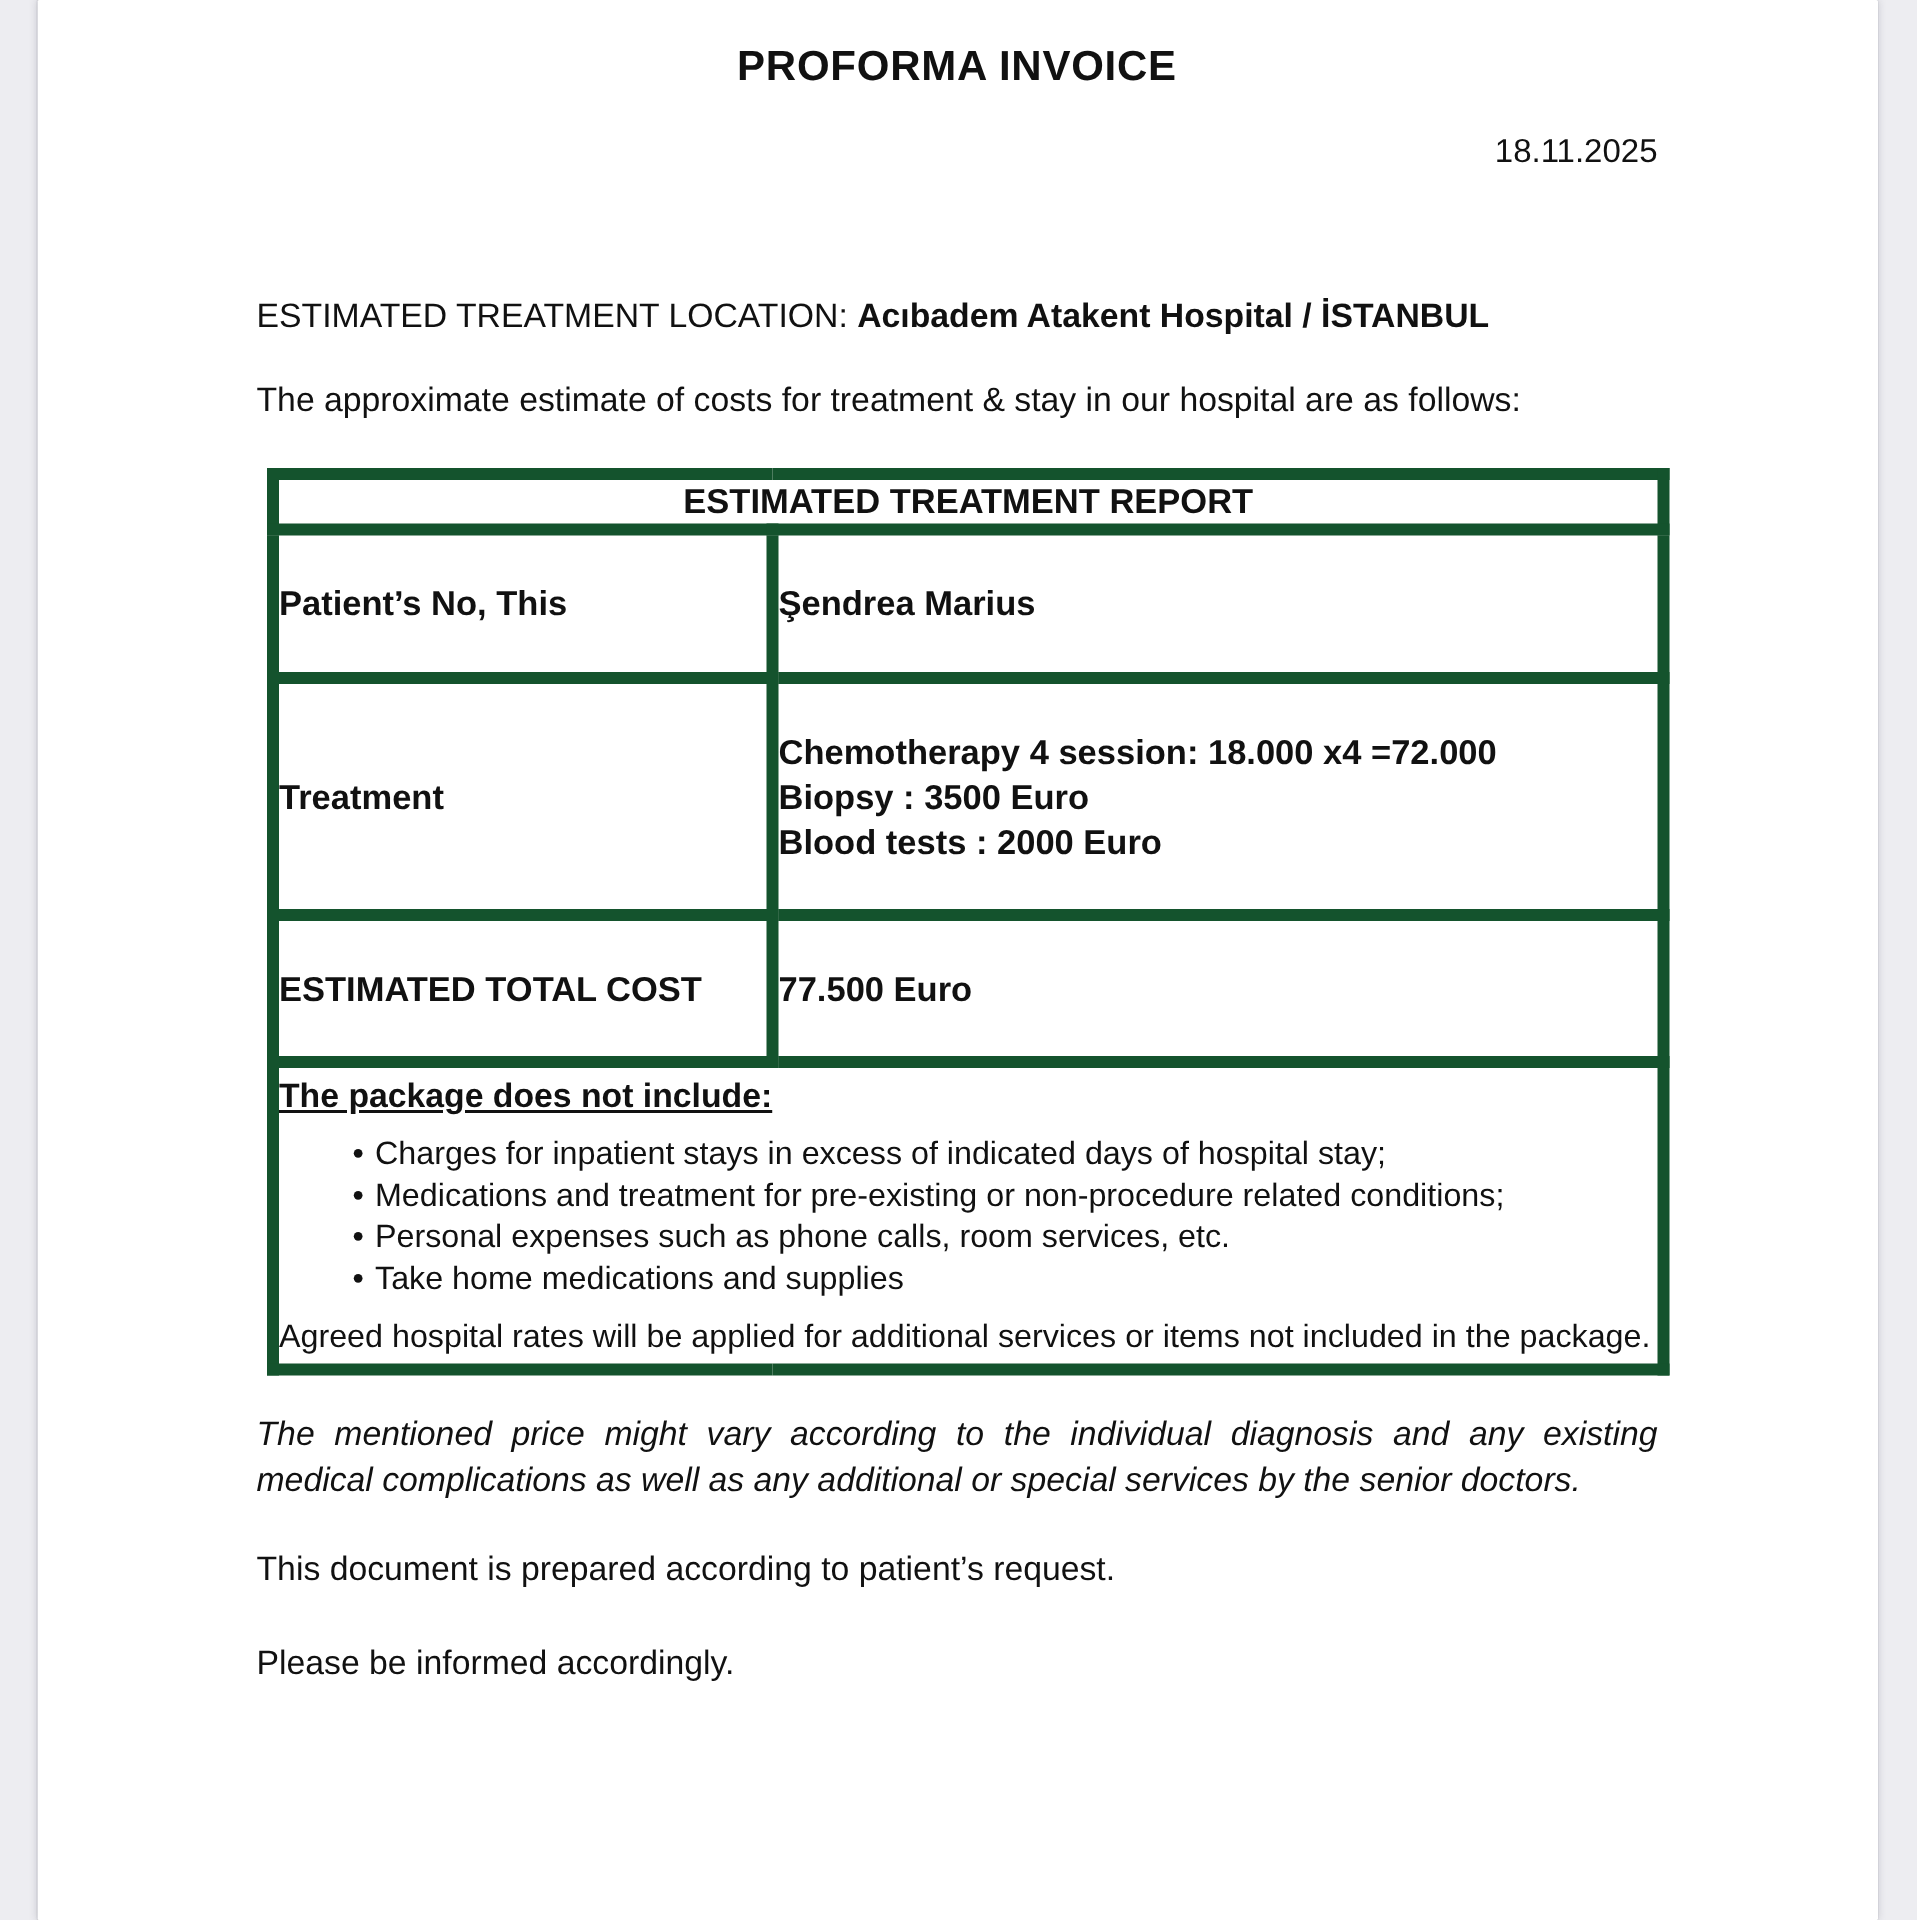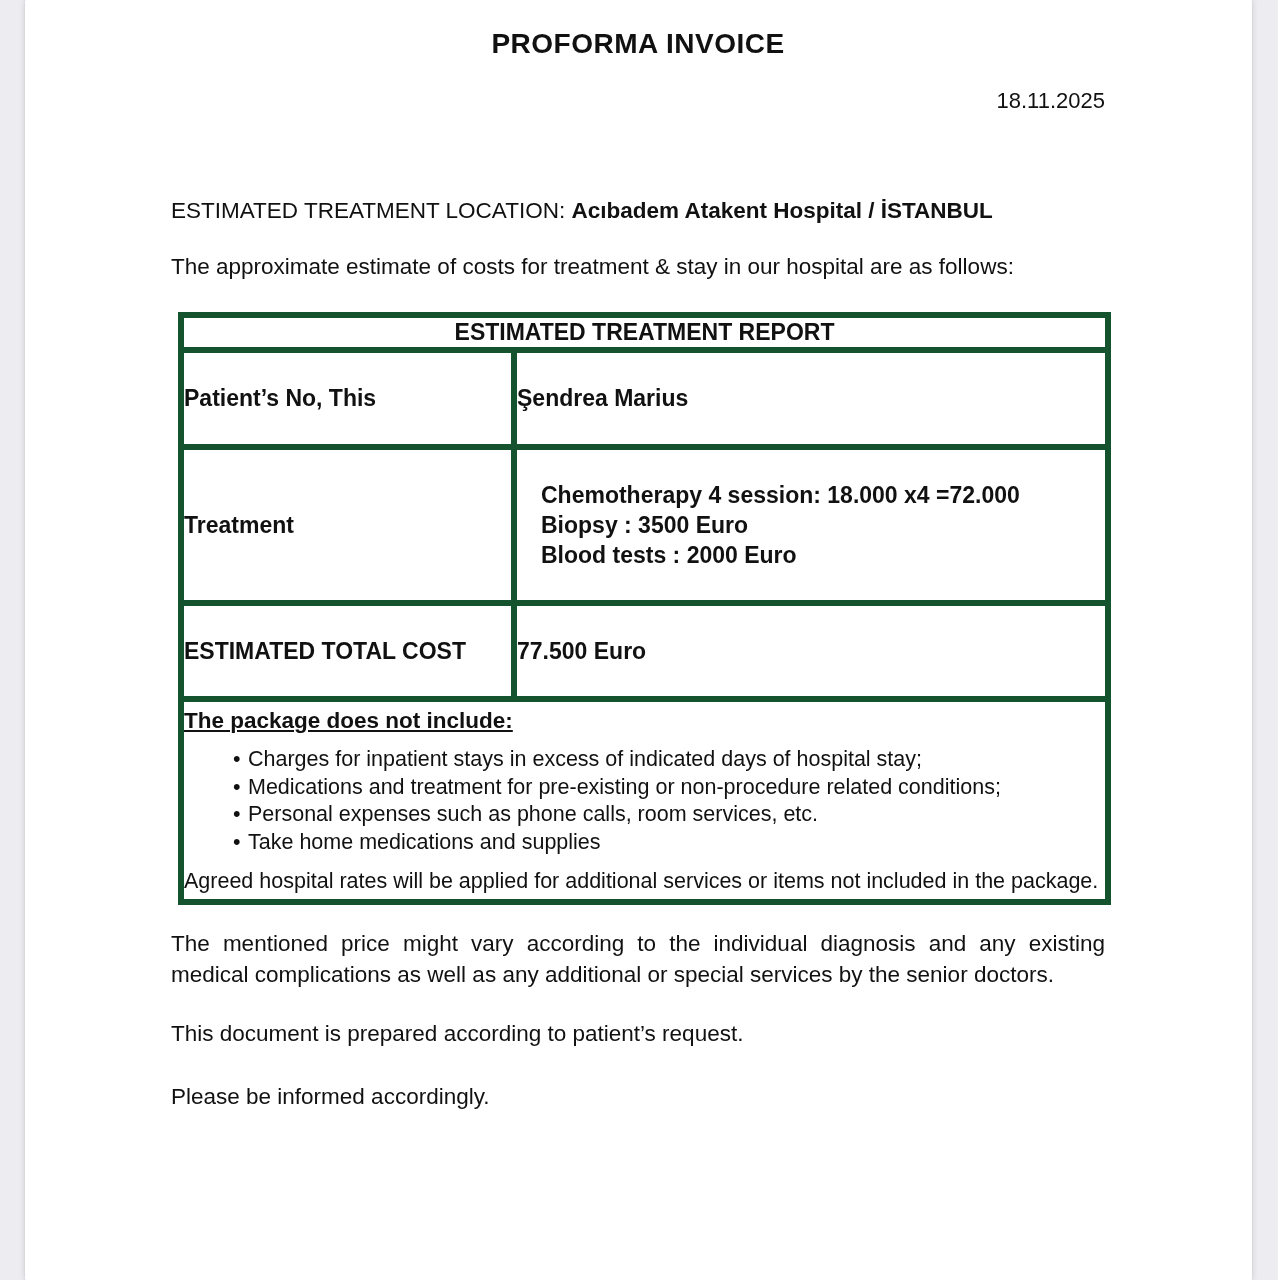--- a/index.html
+++ b/index.html
@@ -46,21 +46,21 @@
     line-height:30px;
   }
   table.report{
     margin-top:30px;
     margin-left:7px;
     width:927px;
     border-collapse:collapse;
     table-layout:fixed;
   }
   table.report td, table.report th{
-    border:6px solid #14532d;
+    border:8px solid #14532d;
     padding:0;
     font-size:23px;
     vertical-align:middle;
   }
   th.report-header{
     height:29px;
     font-weight:bold;
     text-align:center;
     font-size:21.5px;
     padding:2px 0;
@@ -71,21 +71,21 @@
     font-weight:bold;
     padding-left:8px;
   }
   td.cell-value{
     font-weight:bold;
     padding-left:8px;
   }
   tr.row-patient td{height:91px;}
   tr.row-treatment td{height:150px;}
   tr.row-total td{height:90px;}
-  tr.row-treatment .value-line{line-height:30px;padding-left:24px;}
+  tr.row-treatment .value-line{line-height:30px;}
   td.cost-value{padding-left:29px;}
   td.exclusions-cell{
     height:197px;
     vertical-align:top;
     padding:6px 8px 0 8px;
     font-weight:normal;
   }
   .exclusions-heading{
     font-weight:bold;
     text-decoration:underline;
@@ -111,21 +111,21 @@
   }
   .exclusions-note{
     font-size:21.5px;
     line-height:27px;
     margin-top:1px;
   }
   .body-paragraph{
     font-size:22.5px;
     line-height:31px;
   }
-  .p1{text-align:justify;}
+  .p1{text-align:justify;font-style:italic;}
   .p2{margin-top:28px;}
   .p3{margin-top:32px;}
 </style>
 </head>
 <body>
 
 <div class="page">
   <div class="doc">
 
     <h1 class="title">PROFORMA INVOICE</h1>

